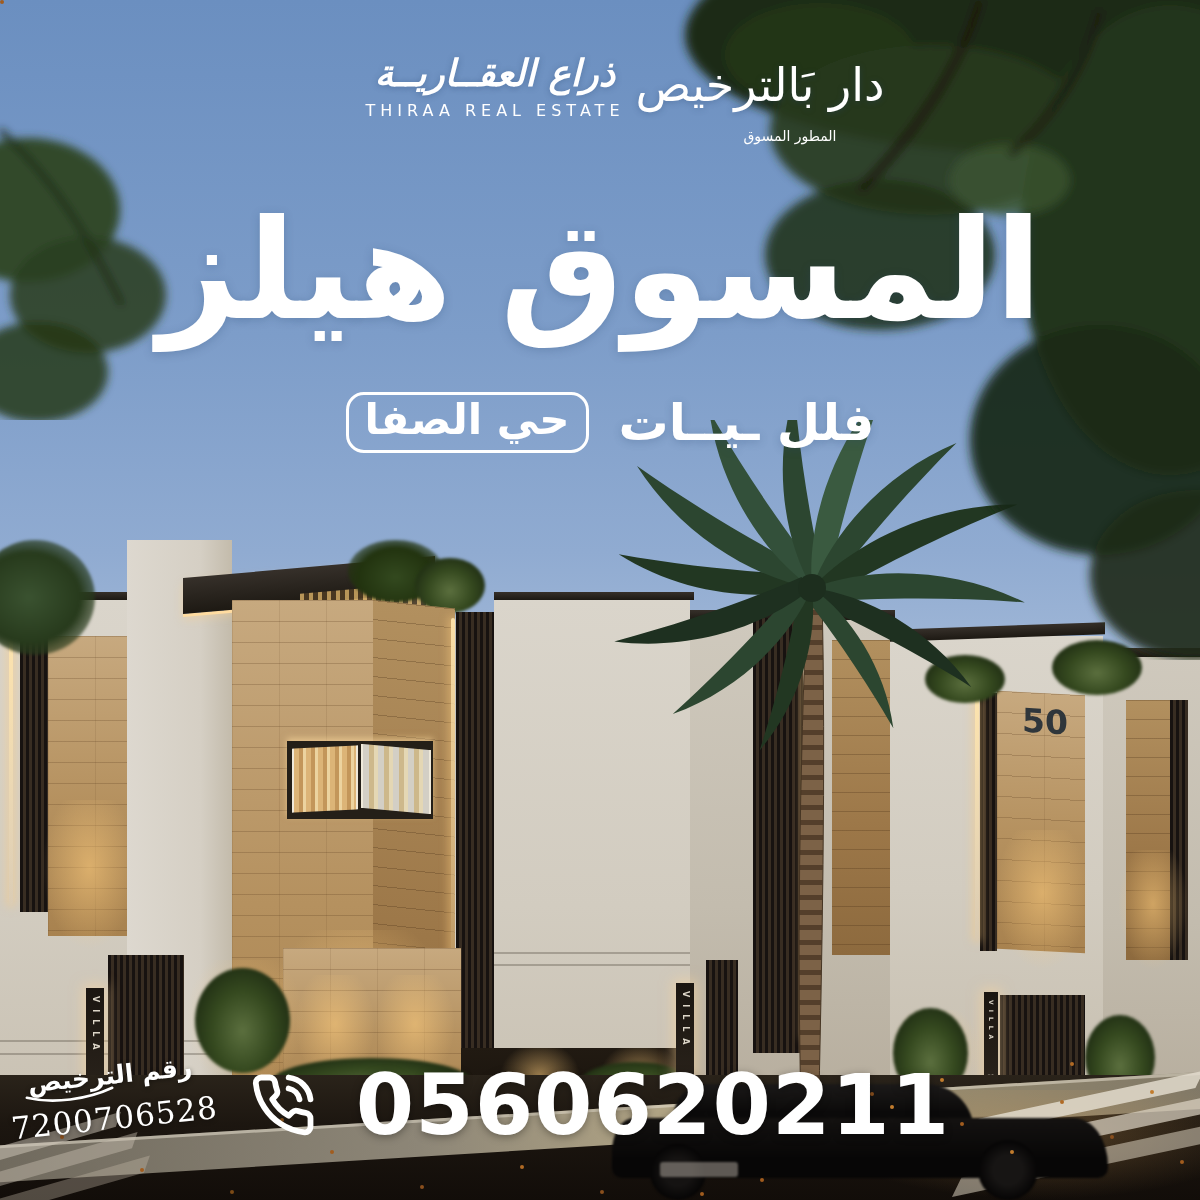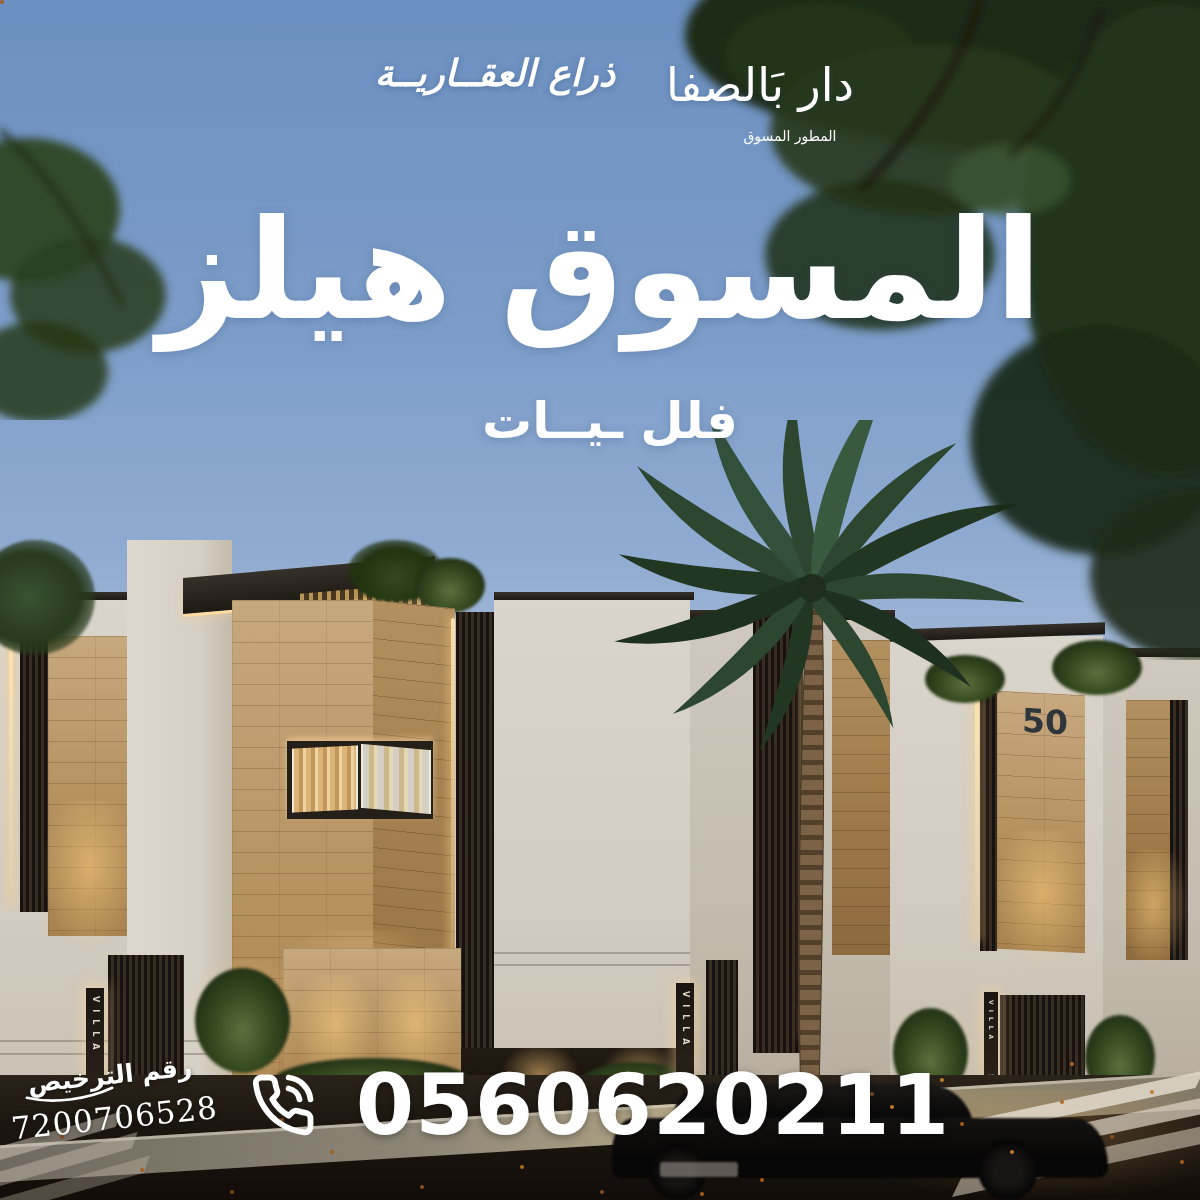--- a/index.html
+++ b/index.html
@@ -239,31 +239,33 @@
       <ellipse cx="38" cy="282" rx="70" ry="50" fill="#243818" opacity=".85"></ellipse>
       <path d="M0,40 C60,95 92,155 122,215" stroke="#1f2b18" stroke-width="5" fill="none"></path>
     </g>
   </svg>
   <div class="abs shrub" style="left:-25px;top:540px;width:120px;height:115px;background:radial-gradient(ellipse at 45% 50%,#3a5230 0%,#273a1c 55%,rgba(20,30,12,0) 100%);"></div>
 
   <div class="overlay">
 
     <div class="abs" style="left:330px;top:52px;width:330px;text-align:center;" dir="rtl">
       <div class="logo-ar" style="font-size:37px;font-style:italic;">ذراع العقــاريــة</div>
+      <div dir="ltr" style="font-size:16px;letter-spacing:5px;margin-top:6px;">THIRAA REAL ESTATE</div>
     </div>
 
     <div class="abs" style="left:620px;top:58px;width:280px;text-align:center;" dir="rtl">
-      <div class="logo-ar" style="font-size:46px;font-weight:normal;">دار بَالصفا</div>
+      <div class="logo-ar" style="font-size:46px;font-weight:normal;">دار بَالترخيص</div>
       <div style="font-size:14px;margin-top:16px;margin-left:60px;">المطور المسوق</div>
     </div>
 
     <div class="abs title" dir="rtl" style="left:0;top:202px;width:1200px;text-align:center;">المسوق هيلز</div>
 
     <div class="abs" dir="rtl" style="left:300px;top:392px;width:620px;display:flex;justify-content:center;align-items:center;gap:30px;">
       <span style="font-size:50px;font-weight:bold;text-shadow:0 2px 8px rgba(40,70,110,.25);">فلل ـيــات</span>
+      <span class="badge">حي الصفا</span>
     </div>
 
     <div class="abs" style="left:0;top:1056px;width:1200px;display:flex;justify-content:center;align-items:center;gap:20px;">
       <svg width="66" height="66" viewBox="0 0 24 24" fill="none" stroke="#ffffff" stroke-width="2.1" stroke-linecap="round" stroke-linejoin="round">
         <path d="M22 16.92v3a2 2 0 0 1-2.18 2 19.79 19.79 0 0 1-8.63-3.07 19.5 19.5 0 0 1-6-6 19.79 19.79 0 0 1-3.07-8.67A2 2 0 0 1 4.11 2h3a2 2 0 0 1 2 1.72 12.84 12.84 0 0 0 .7 2.81 2 2 0 0 1-.45 2.11L8.09 9.91a16 16 0 0 0 6 6l1.27-1.27a2 2 0 0 1 2.11-.45 12.84 12.84 0 0 0 2.81.7A2 2 0 0 1 22 16.92z"></path>
         <path d="M14.05 6A5 5 0 0 1 18 9.95"></path>
         <path d="M14.05 2A9 9 0 0 1 22 9.94"></path>
       </svg>
       <span class="phone-num">0560620211</span>
     </div>

